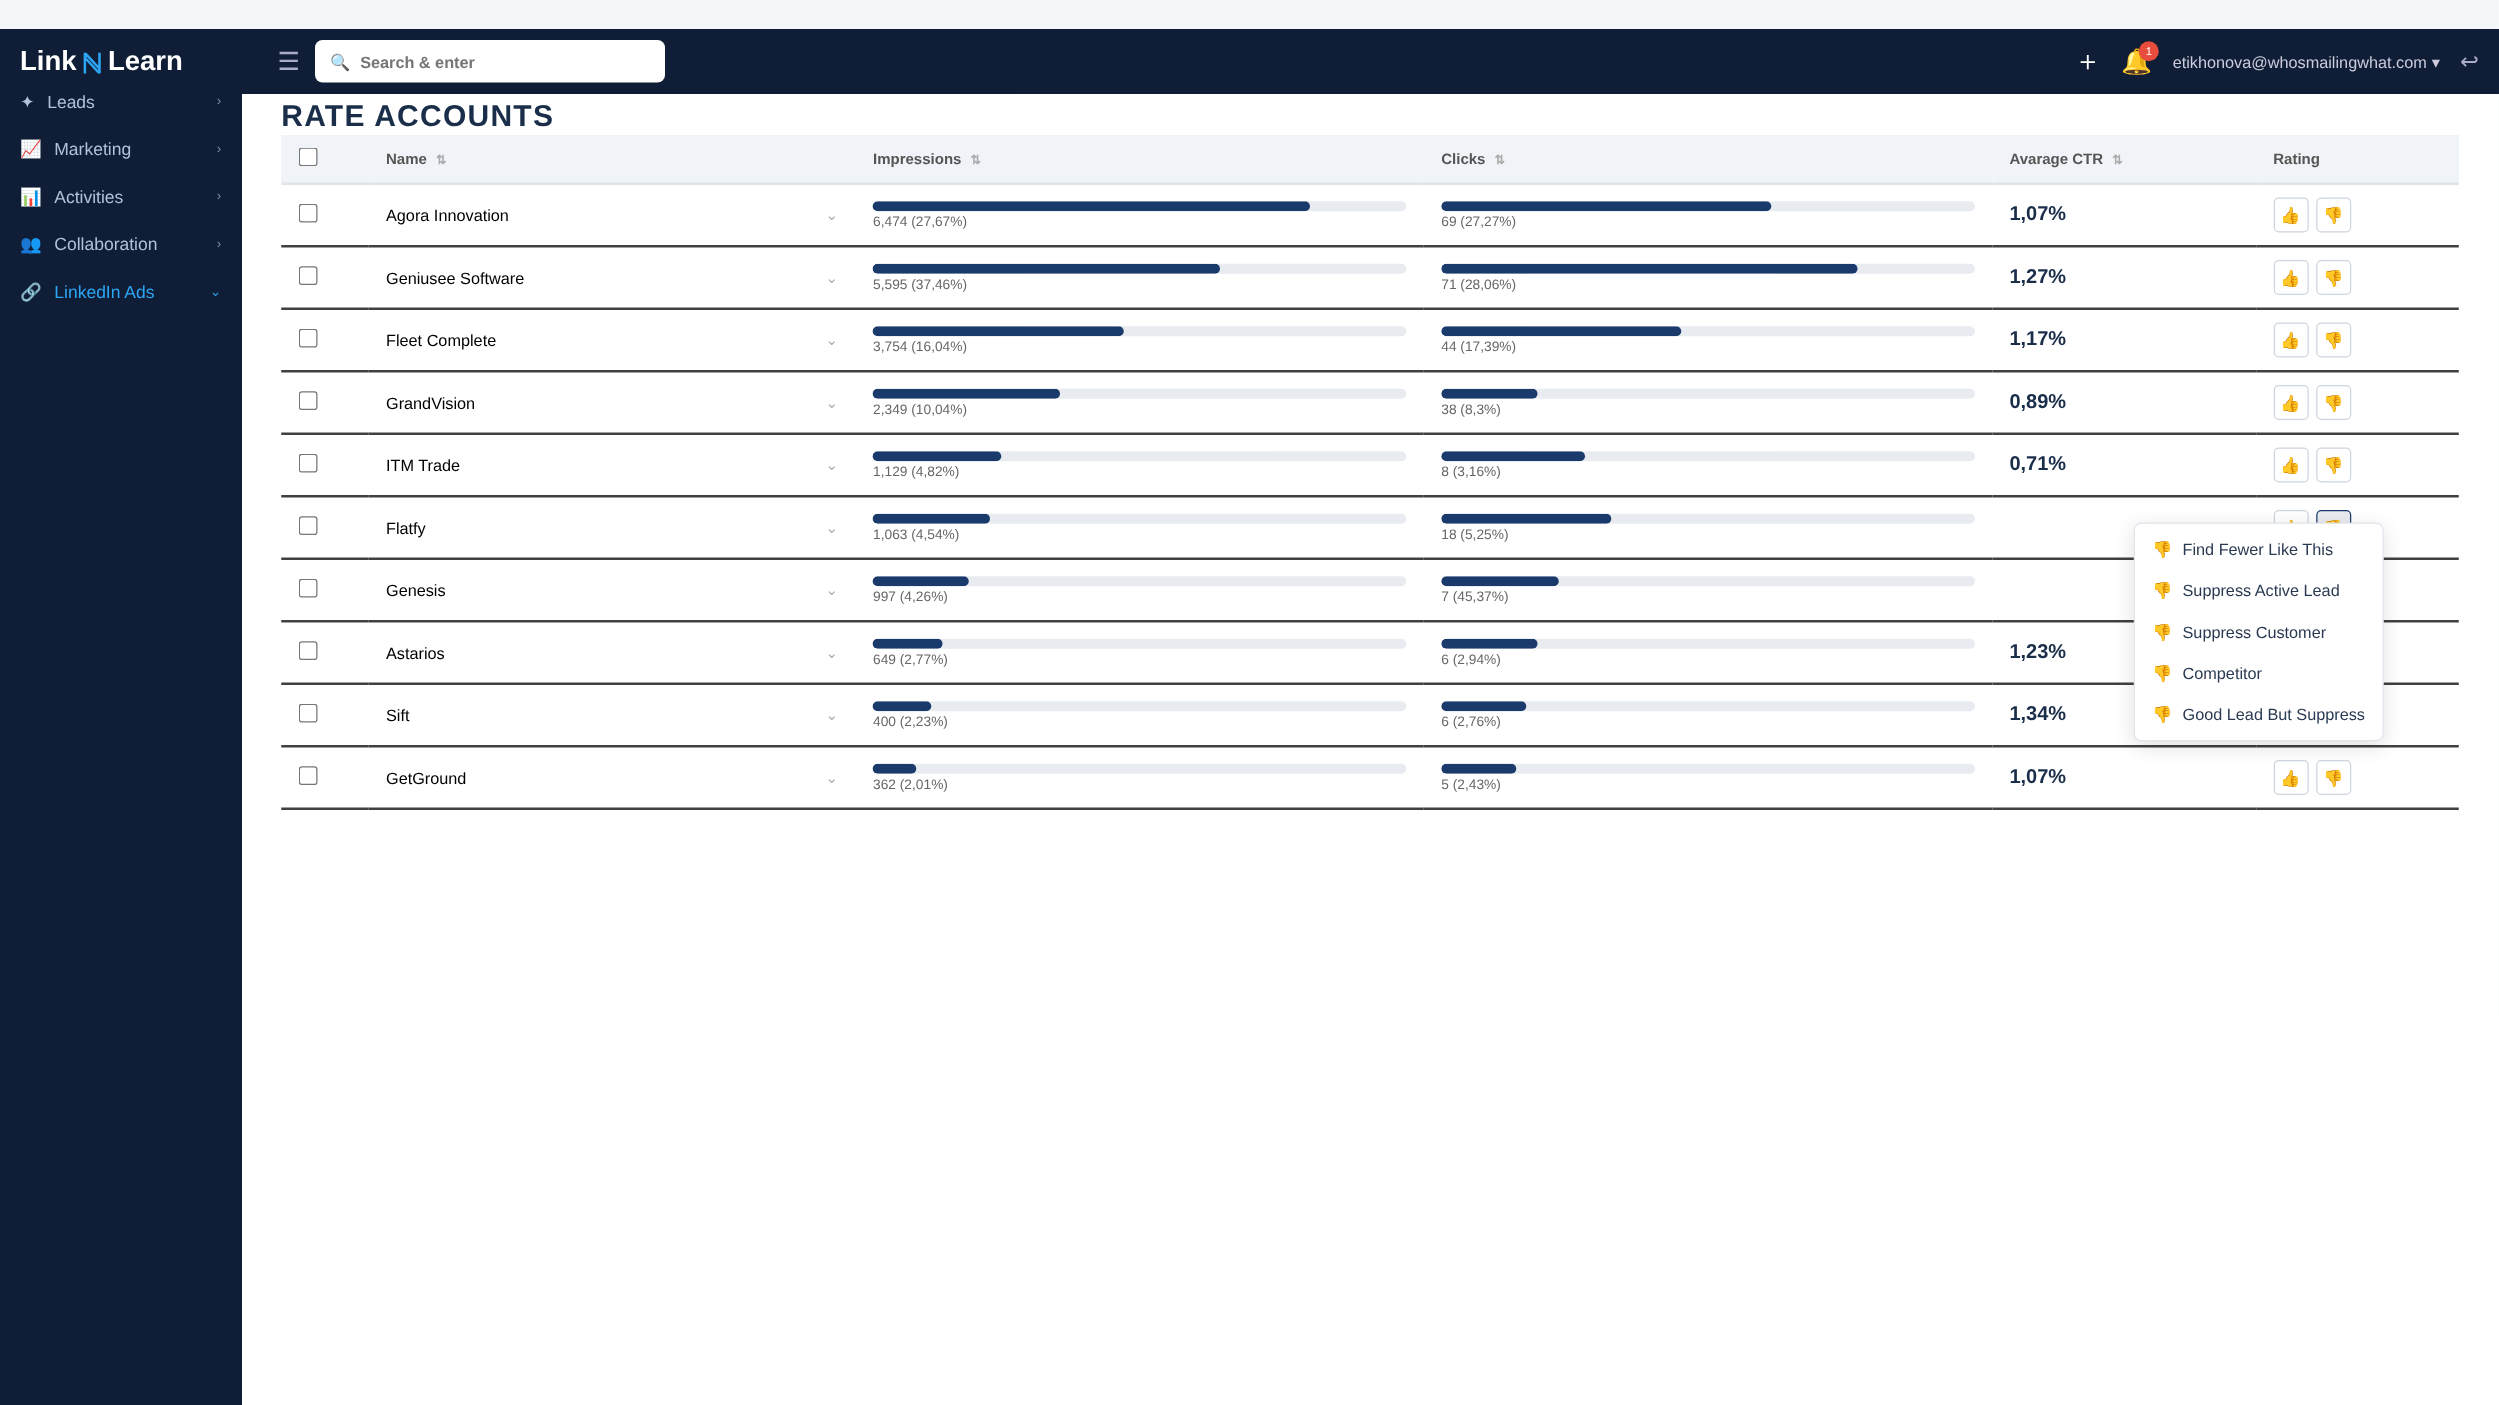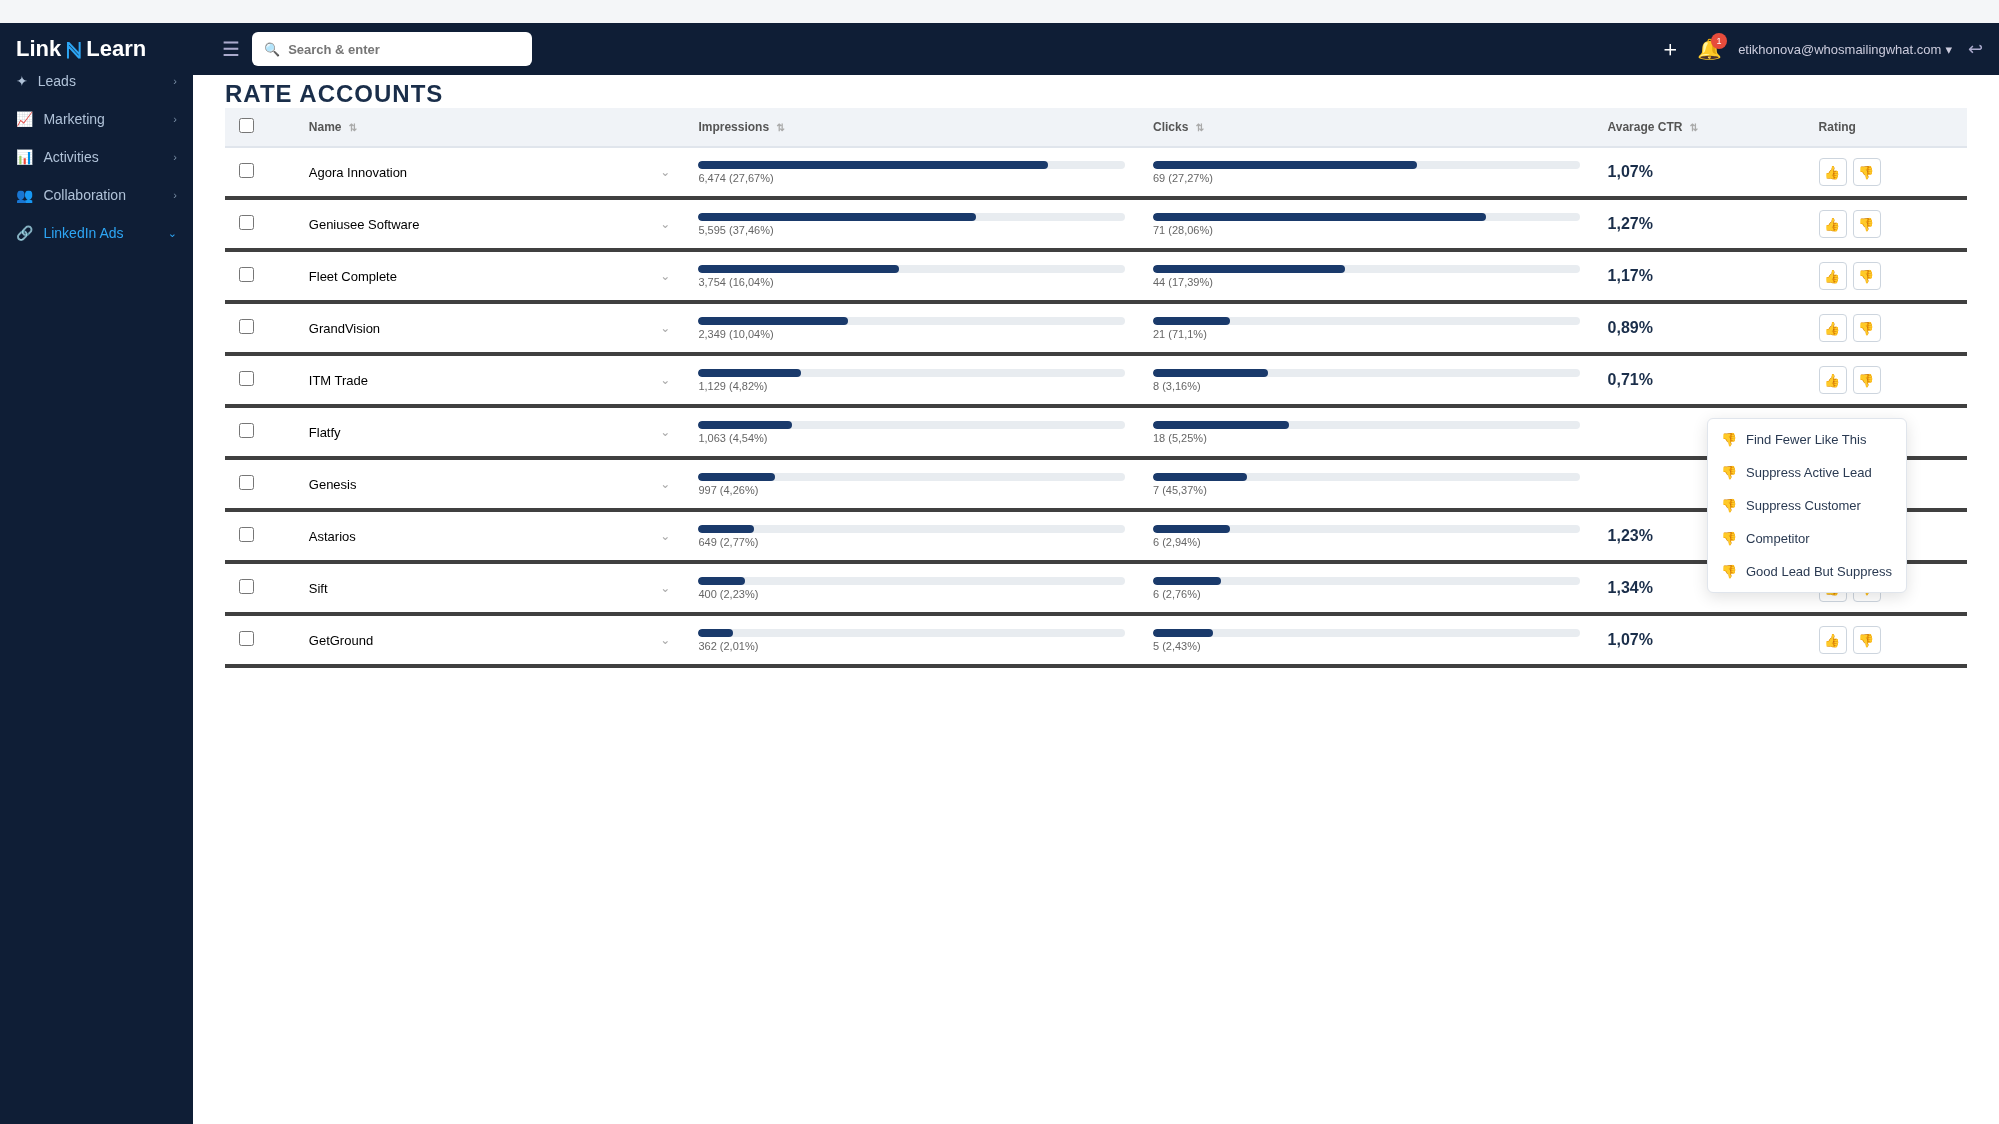--- a/index.html
+++ b/index.html
@@ -68,21 +68,21 @@
     .time-range span { color: #1a2e4a; font-weight: 600; }
 
     
     .rate-table { width: 100%; border-collapse: collapse; font-size: 13px; }
     .rate-table th {
       background: #f0f3f7; text-align: left; padding: 10px 14px;
       font-size: 12px; color: #555; font-weight: 600; border-bottom: 2px solid #e0e5ec;
       white-space: nowrap;
     }
     .rate-table th .sort-icon { color: #aaa; margin-left: 4px; font-size: 10px; }
-    .rate-table td { padding: 10px 14px; border-bottom: 4px solid #404040; vertical-align: middle; }
+    .rate-table td { padding: 10px 14px; border-bottom: 2px solid #404040; vertical-align: middle; }
     .check-col { width: 36px; }
     .name-col { width: 240px; }
     .impressions-col { width: 280px; }
     .clicks-col { width: 280px; }
     .ctr-col { width: 130px; }
     .rating-col { width: 100px; }
 
     .name-cell { display: flex; align-items: center; justify-content: space-between; }
     .name-cell .expand-btn { color: #aaa; font-size: 12px; cursor: pointer; }
 
@@ -339,21 +339,21 @@
           <div class="bar-fill" style="width:35%"></div>
         </div>
         <span class="bar-label">2,349 (10,04%)</span>
       </div>
     </td>
     <td class="clicks-col">
       <div class="bar-wrap">
         <div class="bar-track">
           <div class="bar-fill" style="width:18%"></div>
         </div>
-        <span class="bar-label">21 (71,1%)</span>
+        <span class="bar-label">38 (8,3%)</span>
       </div>
     </td>
     <td class="ctr-col">
       <span class="ctr-value">0,89%</span>
     </td>
     <td class="rating-col">
       <div class="rating-btns">
         <button class="rating-btn">👍</button>
         <button class="rating-btn">👎</button>
       </div>

